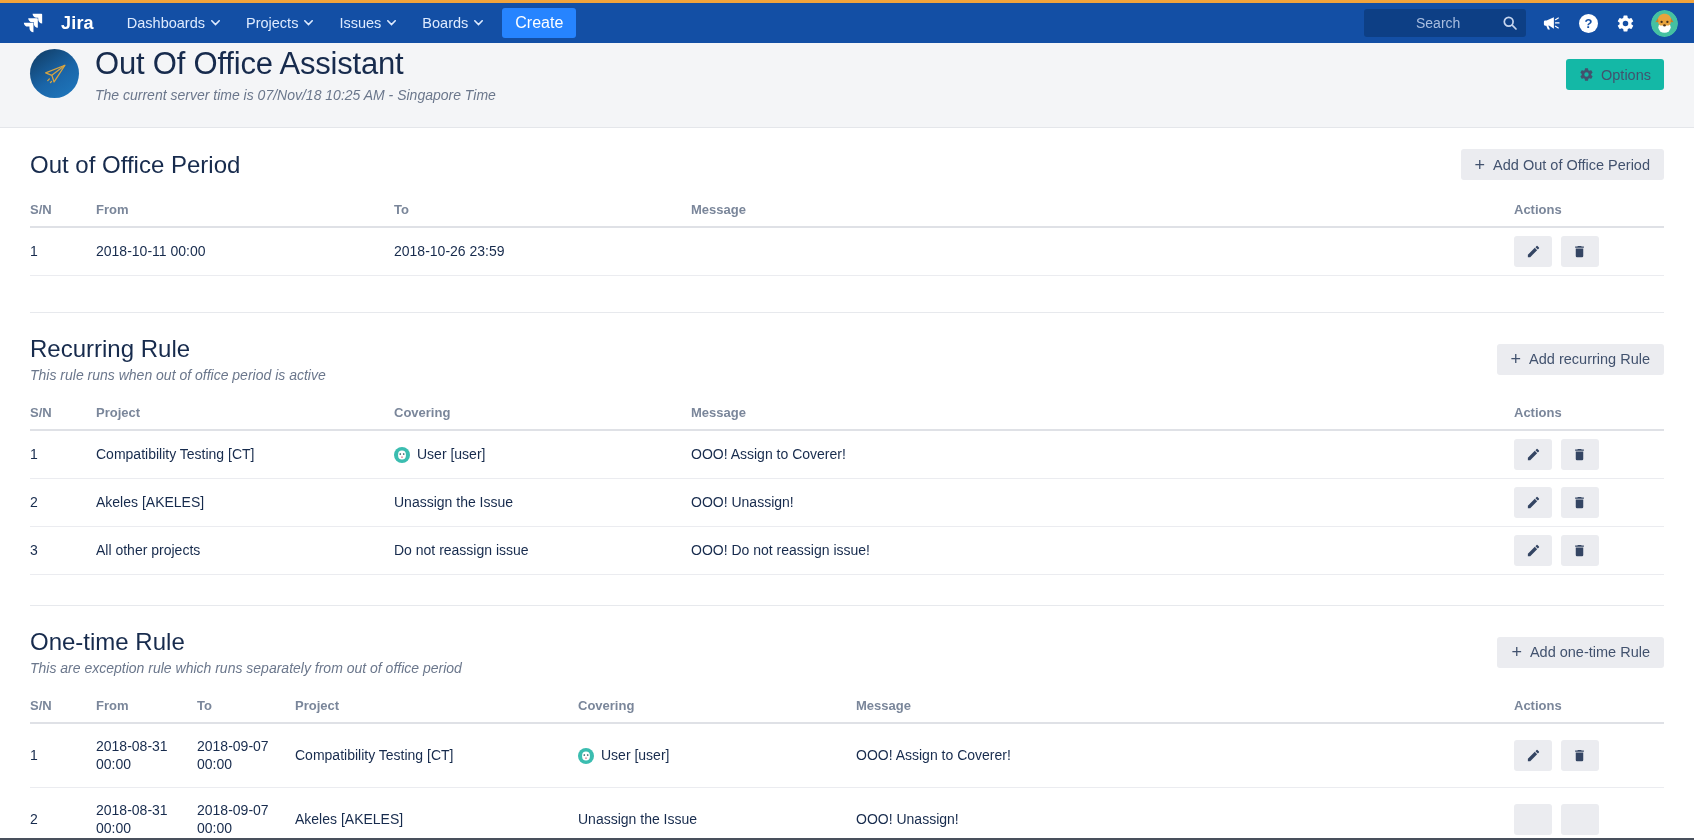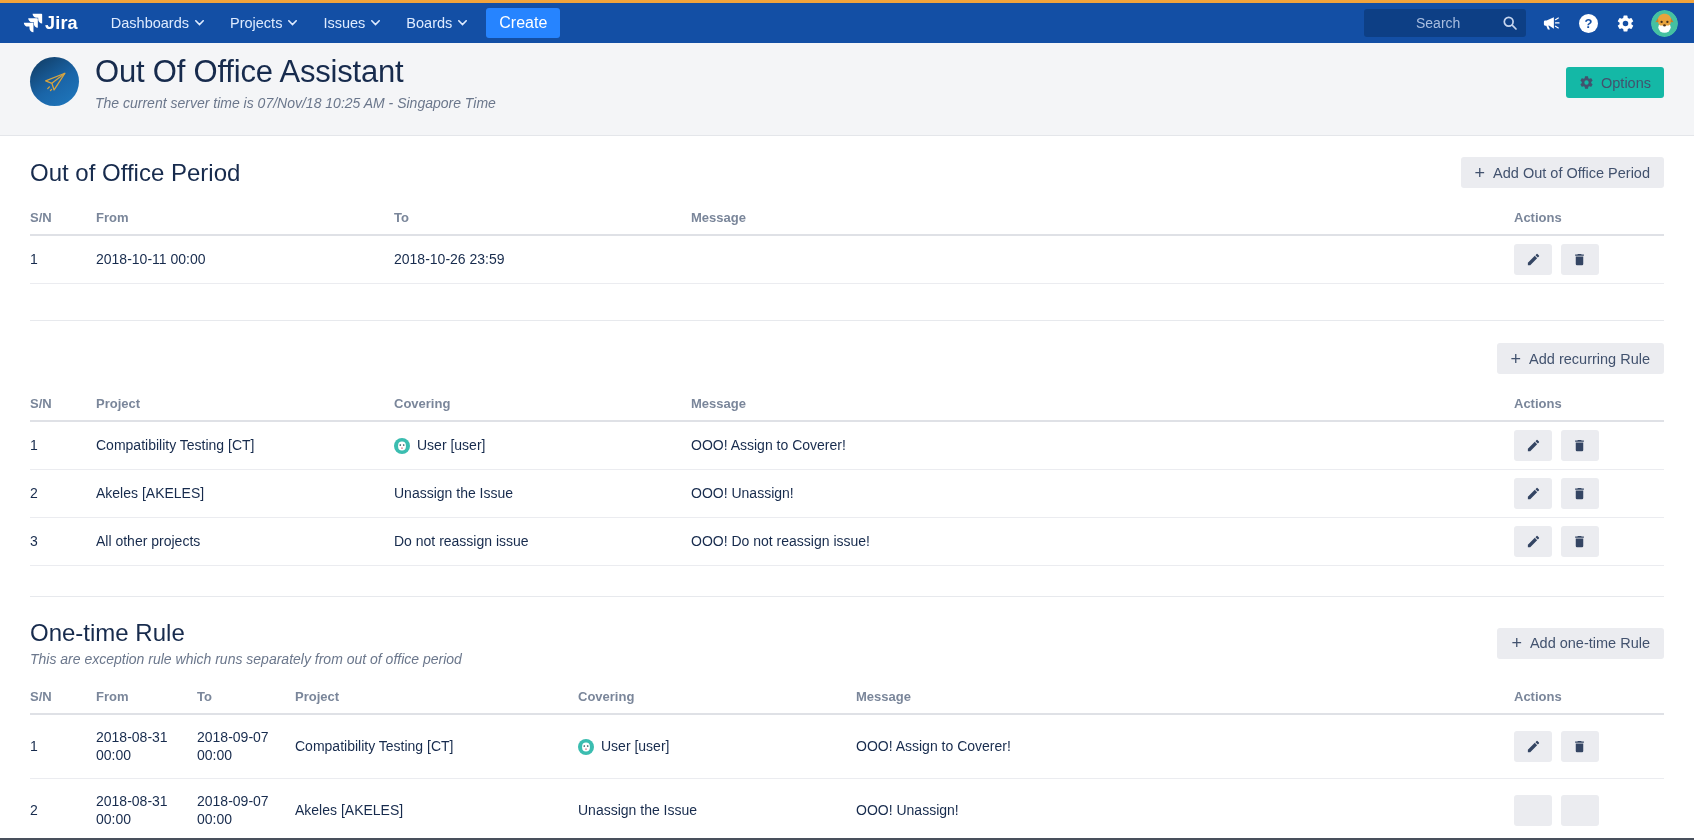--- a/index.html
+++ b/index.html
@@ -14,21 +14,21 @@
   
   .top-stripe { height: 3px; background: #F2A43C; }
   .navbar {
     height: 40px;
     background: #134FA5;
     display: flex;
     align-items: center;
     padding: 0 16px 0 22px;
     gap: 4px;
   }
-  .brand { display: flex; align-items: center; gap: 1px; margin-right: 18px; cursor: pointer; }
+  .brand { display: flex; align-items: center; gap: 17px; margin-right: 18px; cursor: pointer; }
   .brand-text { color: #ffffff; font-size: 18px; font-weight: 700; letter-spacing: .2px; }
   .nav-item {
     background: none; border: none; cursor: pointer;
     color: #DEEBFF; font-size: 14.5px; font-family: inherit;
     display: flex; align-items: center; gap: 6px;
     padding: 6px 11px; border-radius: 3px;
   }
   .create-btn {
     background: #2684FF; color: #ffffff; border: none; cursor: pointer;
     font-family: inherit; font-size: 16px; font-weight: 500;
@@ -52,21 +52,21 @@
     width: 19px; height: 19px; border-radius: 50%; background: #ffffff;
     color: #134FA5; font-size: 13px; font-weight: 700;
     display: flex; align-items: center; justify-content: center;
   }
   .nav-avatar { width: 27px; height: 27px; border-radius: 50%; overflow: hidden; cursor: pointer; border: none; background: none; padding: 0; }
 
   
   .page-header {
     background: #F4F5F7;
     border-bottom: 1px solid #E4E6EA;
-    padding: 11px 30px 24px 30px;
+    padding: 3px 30px 24px 30px;
     display: flex; align-items: flex-start;
   }
   .app-icon {
     width: 49px; height: 49px; border-radius: 50%;
     background: linear-gradient(145deg, #10395F 0%, #1A65A8 55%, #1F79BF 100%);
     display: flex; align-items: center; justify-content: center;
     flex: 0 0 auto; margin-right: 16px; margin-top: 3px;
   }
   .titles h1 { font-size: 31px; font-weight: 500; color: #172B4D; letter-spacing: -.2px; }
   .server-time { font-size: 14px; font-style: italic; color: #6B778C; margin-top: 5px; }
@@ -282,20 +282,24 @@
               </button>
           </td>
         </tr>
       </tbody>
     </table>
     <hr class="section-divider">
   </section>
 
   <section class="sec-recurring">
     <div class="section-head">
+      <div>
+        <h2>Recurring Rule</h2>
+        <p class="section-sub">This rule runs when out of office period is active</p>
+      </div>
       <button class="add-btn">
         <span class="plus-glyph">+</span>
         <span>Add recurring Rule</span>
       </button>
     </div>
     <table>
       <colgroup>
           <col style="width:66px">
           <col style="width:298px">
           <col style="width:297px">

